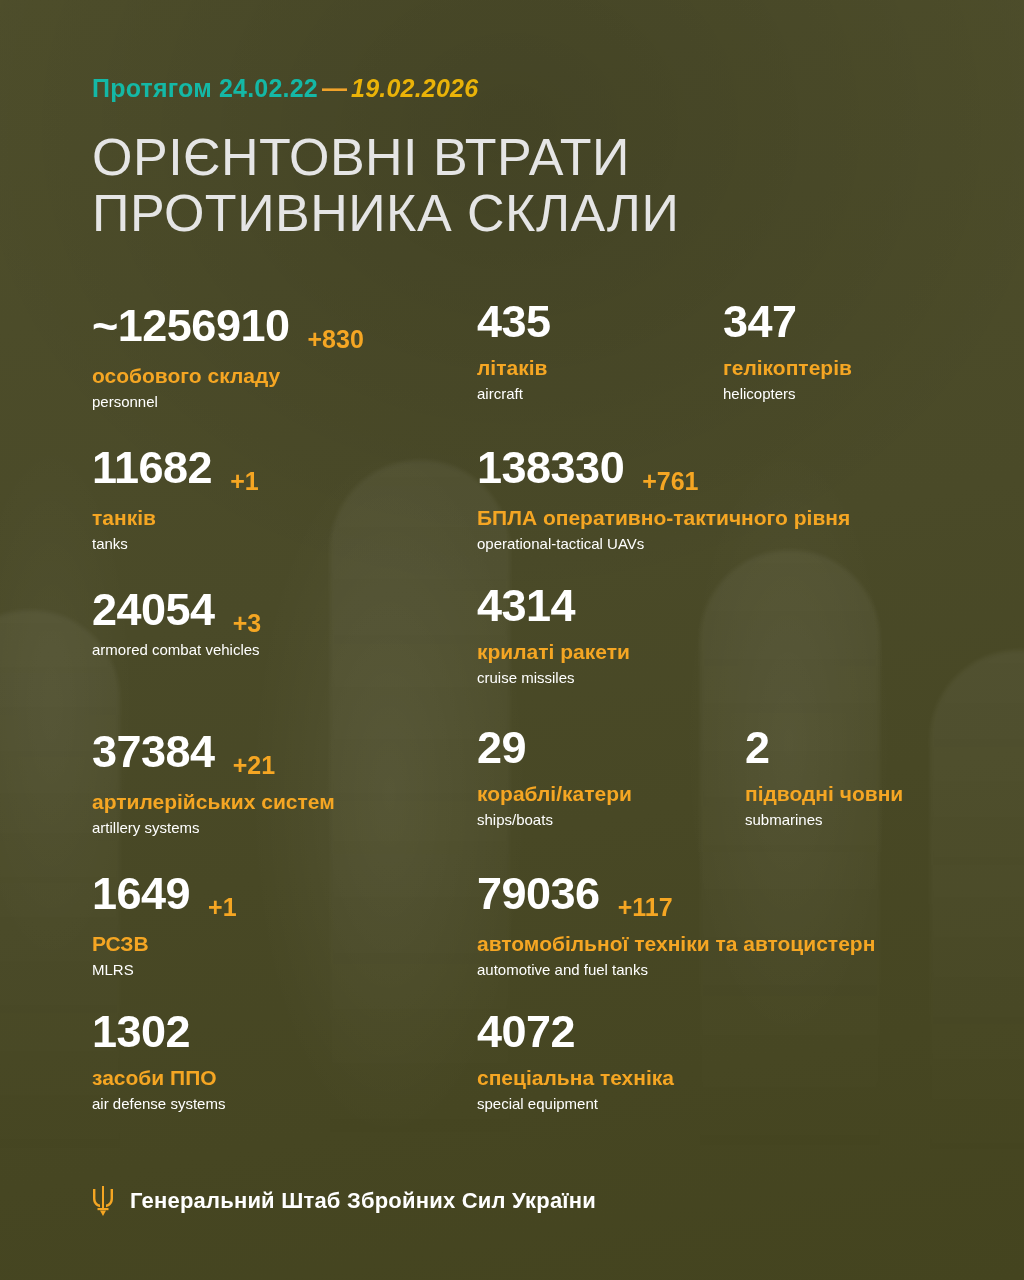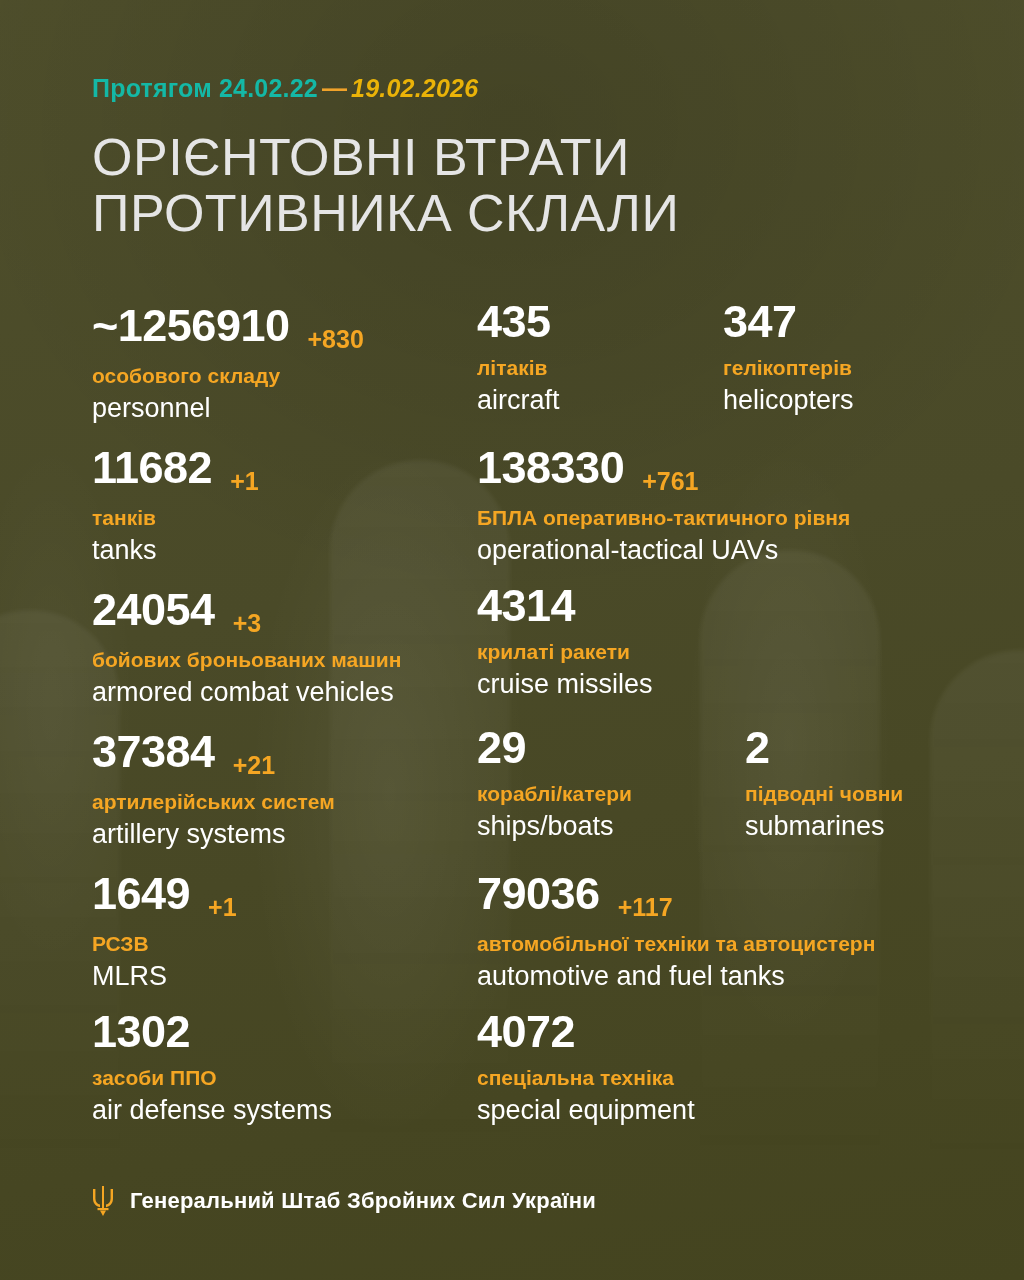--- a/index.html
+++ b/index.html
@@ -100,21 +100,21 @@
   }
   .lbl-ua {
     color: #f5a623;
     font-size: 21px;
     font-weight: 700;
     margin-top: 12px;
     white-space: nowrap;
   }
   .lbl-en {
     color: #ffffff;
-    font-size: 27px;
+    font-size: 15px;
     font-weight: 400;
     margin-top: 5px;
     white-space: nowrap;
   }
 
   
   .footer {
     display: flex;
     align-items: center;
     gap: 16px;
@@ -195,21 +195,20 @@
         </div>
       <div class="lbl-ua">БПЛА оперативно-тактичного рівня</div>
       <div class="lbl-en">operational-tactical UAVs</div>
     </div>
 
     <div class="cell" style="left:0px; top:284px;">
       <div class="num">
           <span>24054</span>
           <span class="delta">+3</span>
         </div>
-      <div class="lbl-ua">бойових броньованих машин</div>
       <div class="lbl-en">armored combat vehicles</div>
     </div>
     <div class="cell" style="left:385px; top:284px;">
       <div class="num">
           <span>4314</span>
           <span class="delta"></span>
         </div>
       <div class="lbl-ua">крилаті ракети</div>
       <div class="lbl-en">cruise missiles</div>
     </div>

